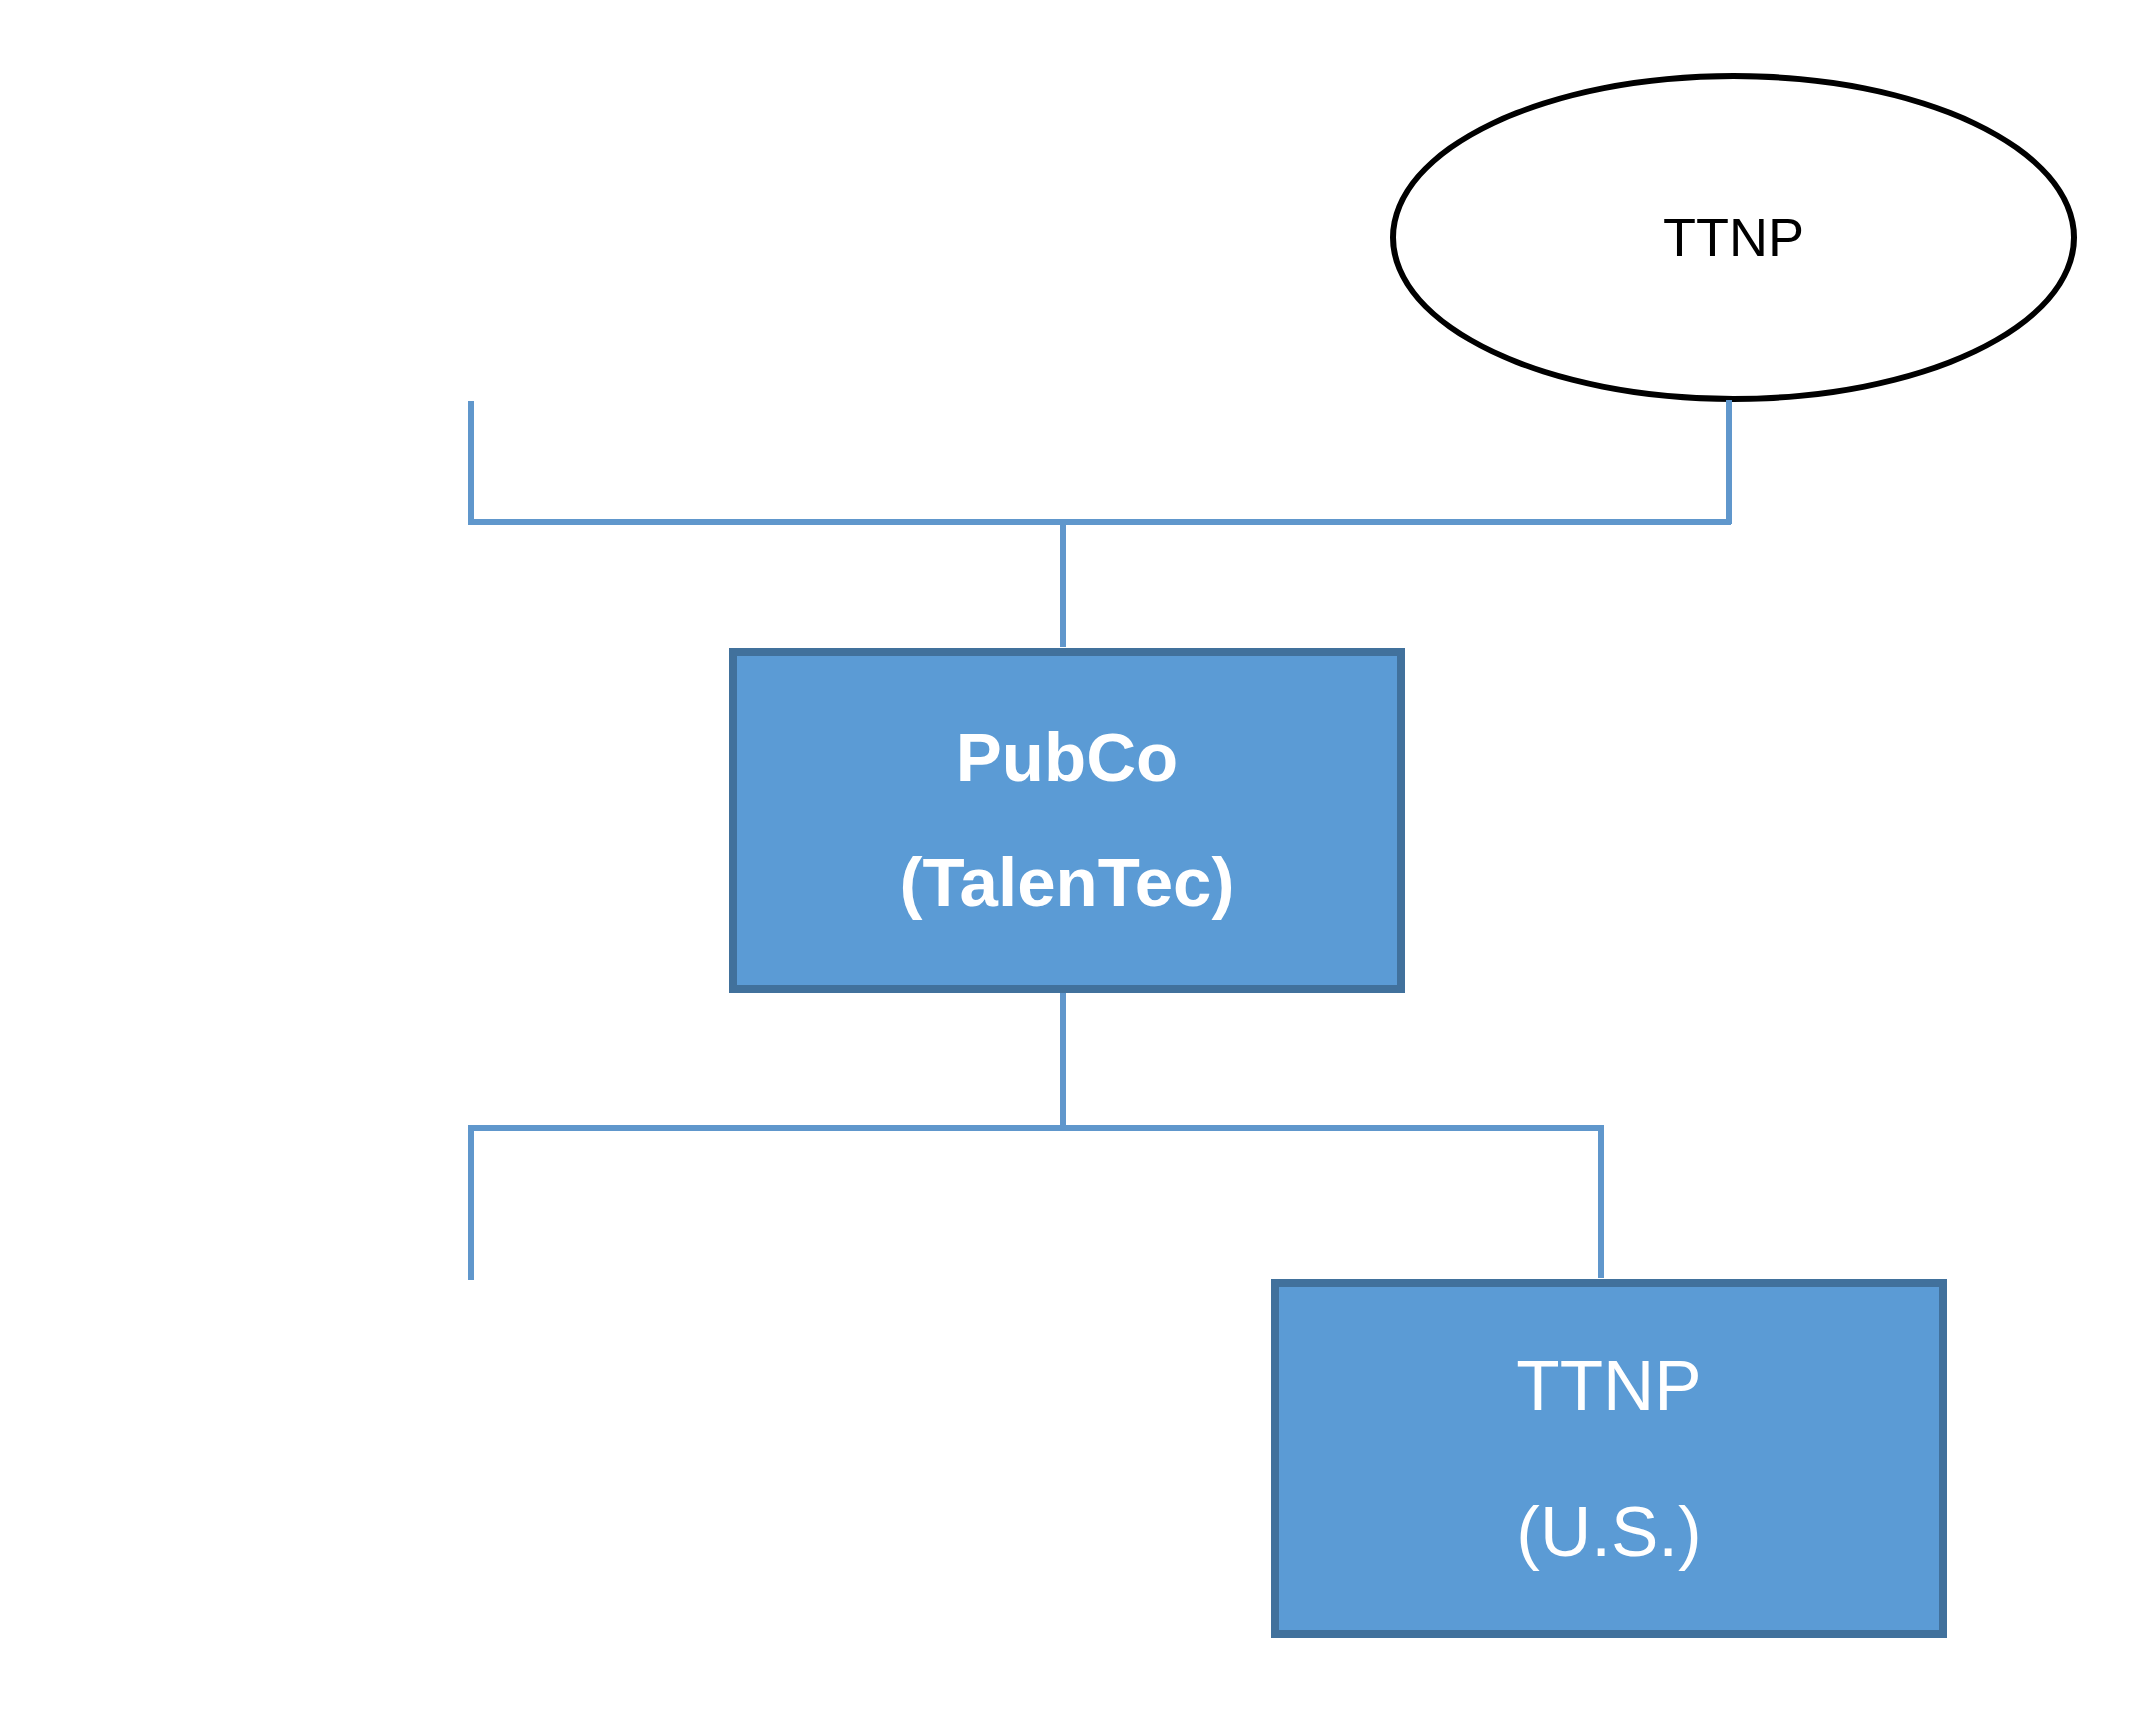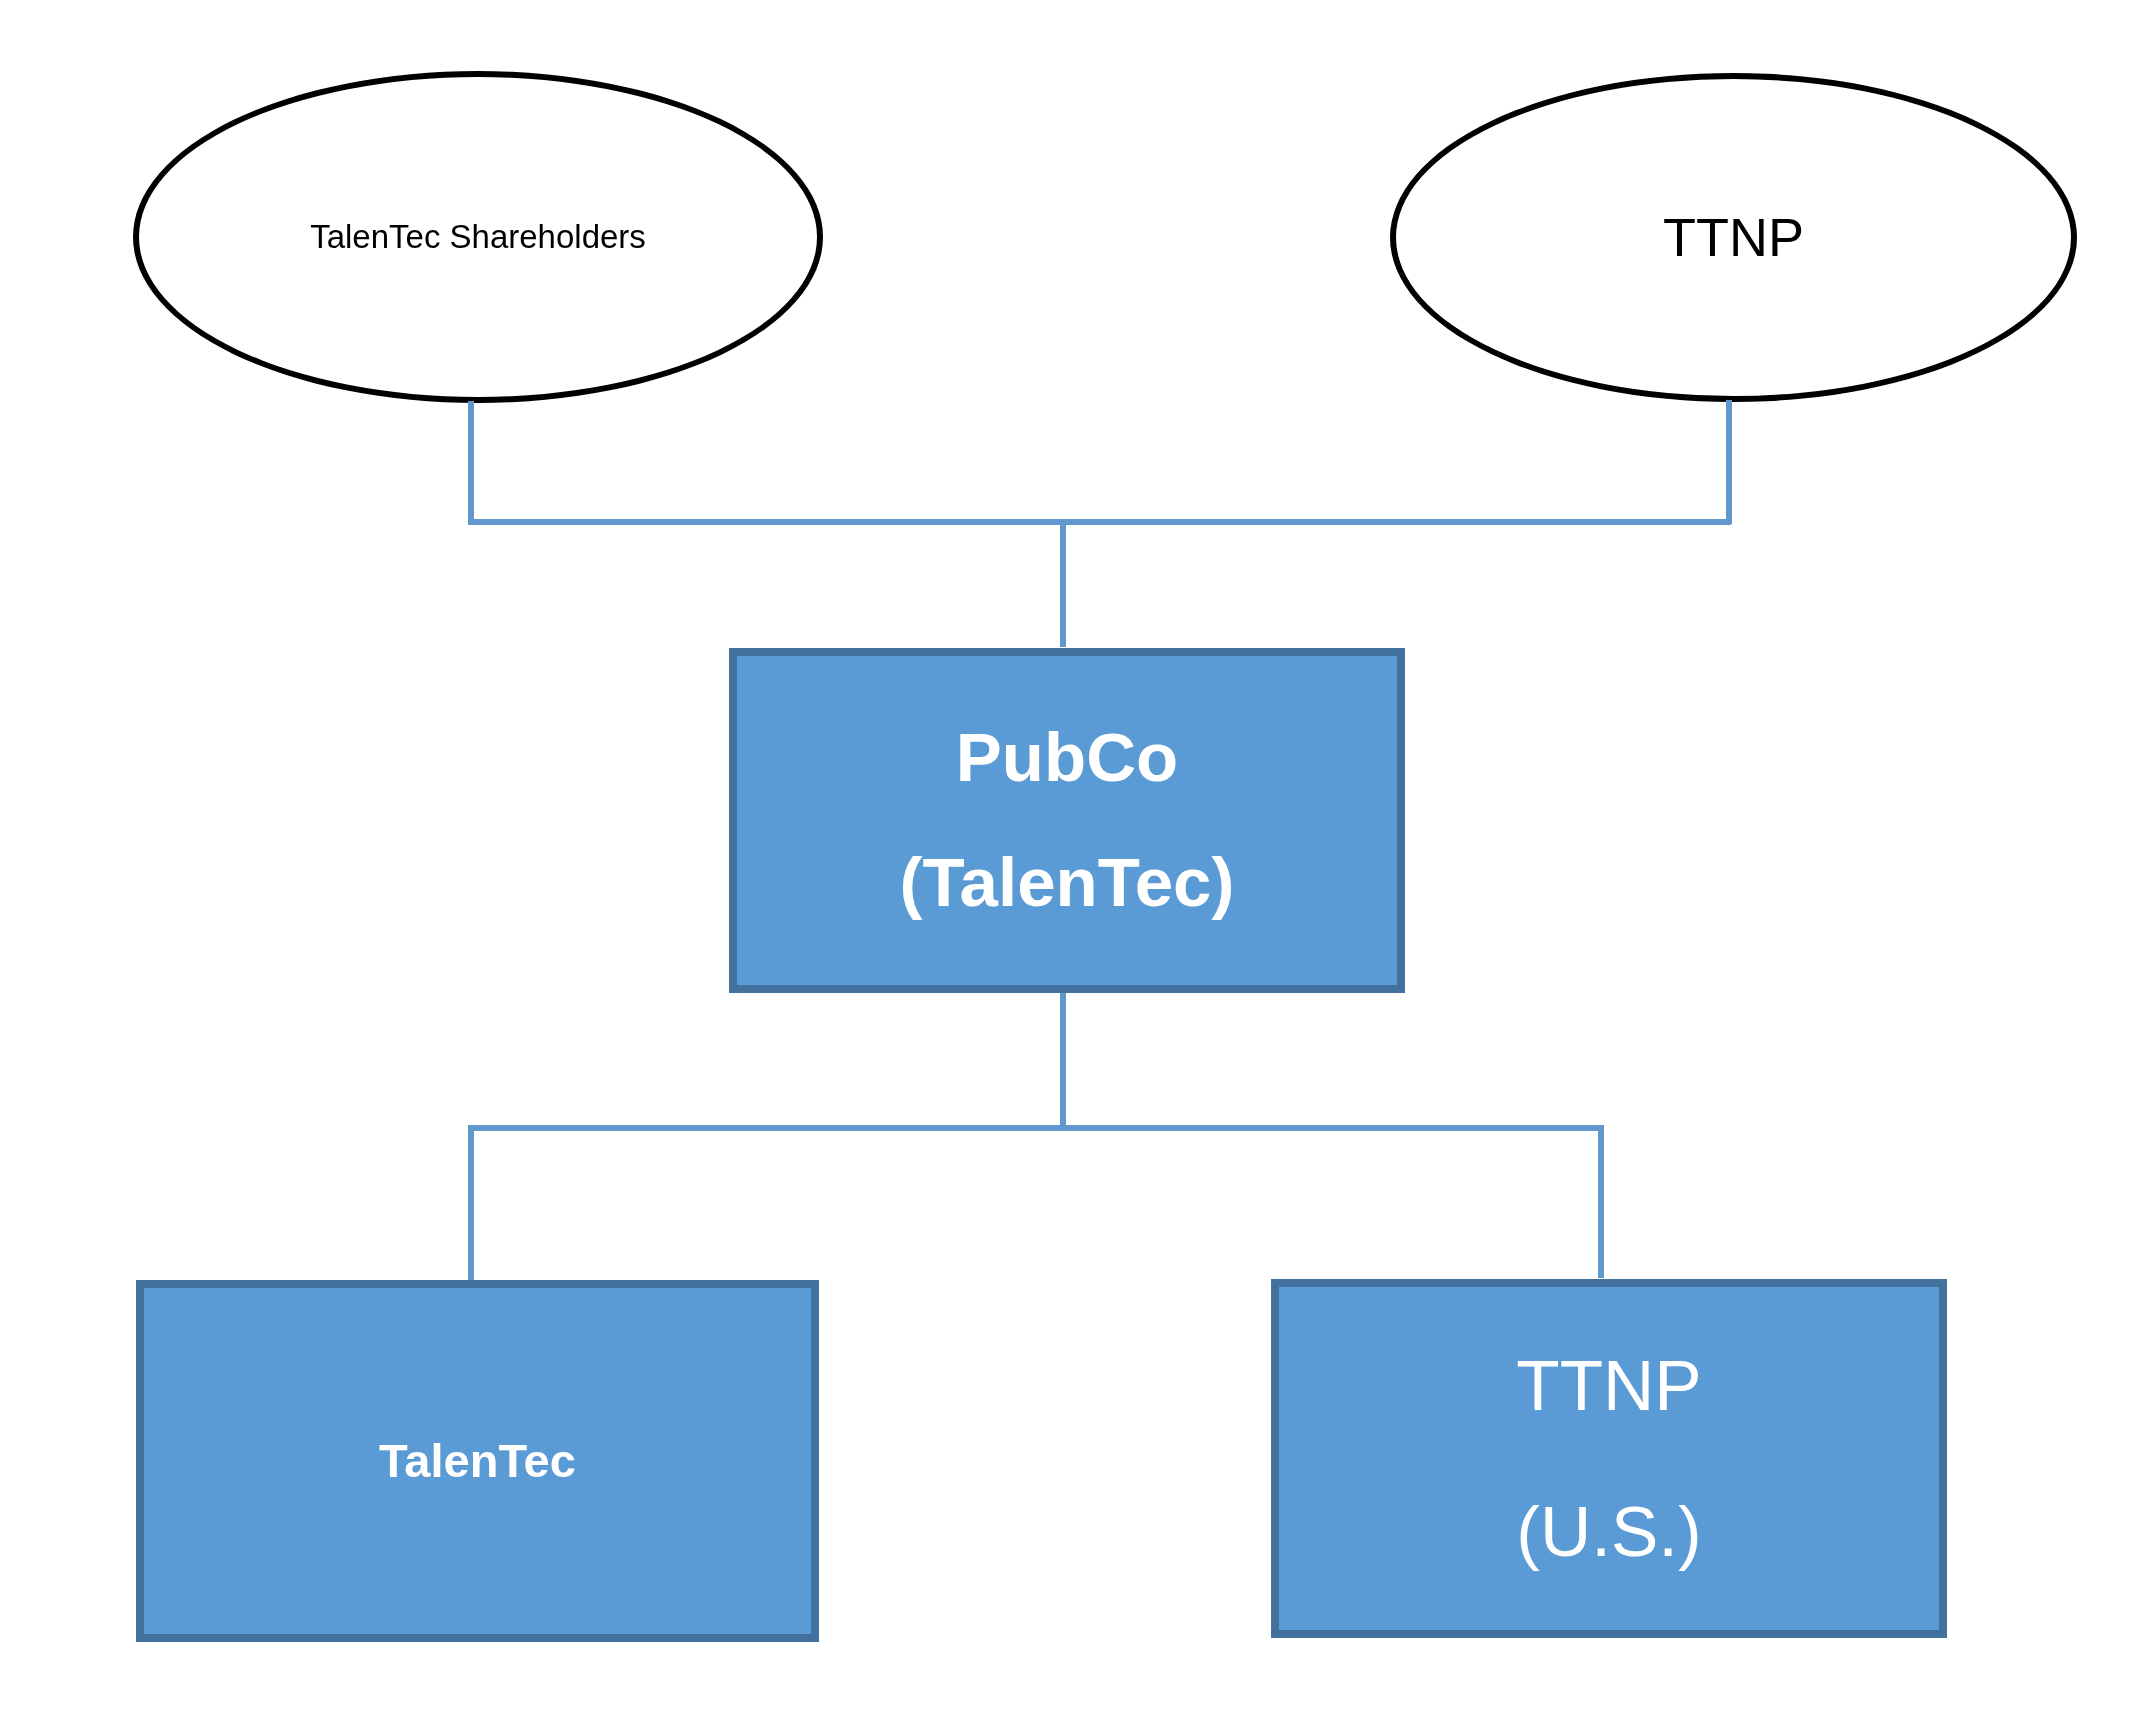--- a/index.html
+++ b/index.html
@@ -64,23 +64,20 @@
   .l-mid  {left:1060px;top:993px;width:5.6px;   height:134px;}
   .l-horiz{left:468px; top:1125px;width:1136px;height:5.6px;}
   .l-left {left:468px; top:1130px;width:5.6px;   height:150px;}
   .l-right{left:1598px;top:1130px;width:5.6px;   height:148px;}
 </style>
 </head>
 <body>
 
 <div class="canvas">
 
-  <div class="ellipse ellipse-left">
-    <span class="lbl">TalenTec Shareholders</span>
-  </div>
 
   <div class="ellipse ellipse-right">
     <span class="lbl">
       <span>TTNP</span><br>
     </span>
   </div>
 
   <div class="line u-left"></div>
   <div class="line u-right"></div>
   <div class="line u-horiz"></div>
@@ -91,23 +88,20 @@
       <span>PubCo</span><br>
       <span>(TalenTec)</span>
     </span>
   </div>
 
   <div class="line l-mid"></div>
   <div class="line l-horiz"></div>
   <div class="line l-left"></div>
   <div class="line l-right"></div>
 
-  <div class="node-box box-talentec">
-    <span class="lbl">TalenTec</span>
-  </div>
 
   <div class="node-box box-ttnp">
     <span class="lbl">
       <span>TTNP</span><br>
       <span>(U.S.)</span>
     </span>
   </div>
 
 </div>
 

